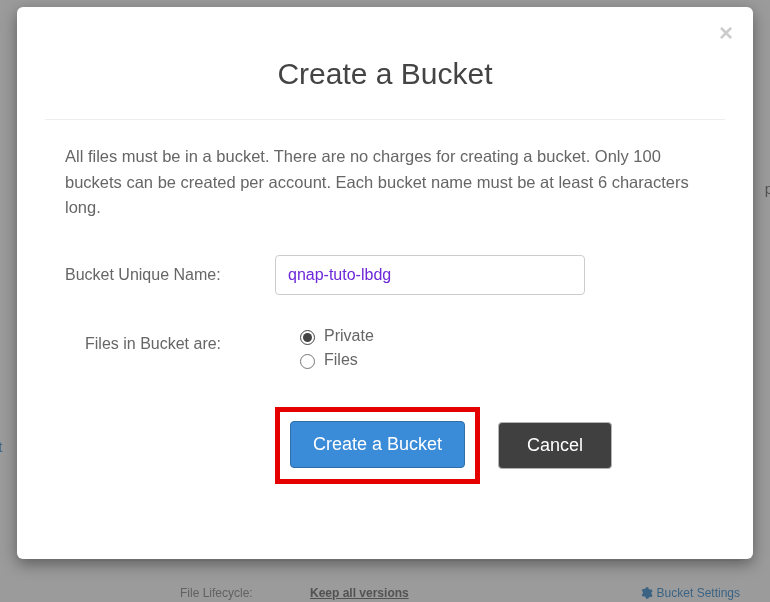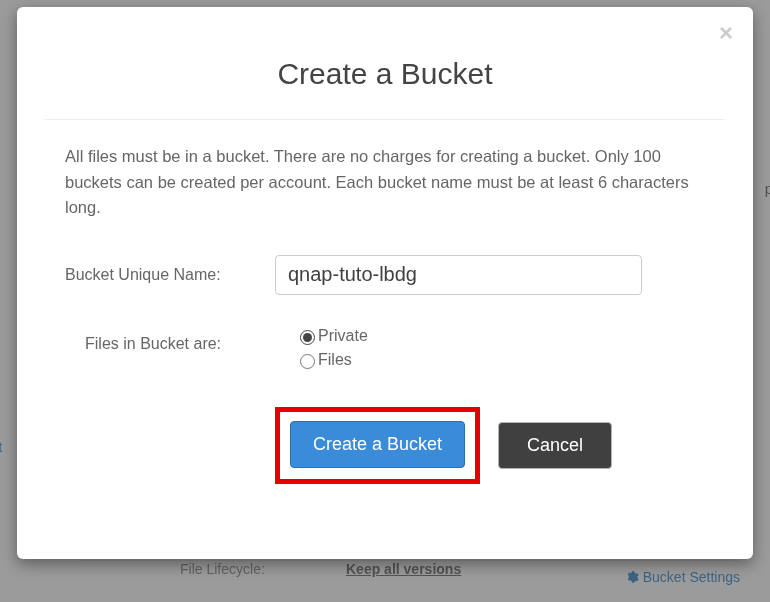--- a/index.html
+++ b/index.html
@@ -15,25 +15,24 @@
     position: absolute;
     inset: 0;
     background: #f5f5f5;
   }
   .bg-row {
     position: absolute;
     left: 80px; right: 30px;
     top: 560px;
     height: 40px;
     border-top: 1px solid #e5e5e5;
-    font-size: 14px;
+    font-size: 12px;
     color: #777;
     display: flex;
-    align-items: flex-start;
-    gap: 36px;
+    align-items: flex-end;
   }
   .bg-row .lbl { width: 230px; padding-left: 100px; }
   .bg-row .val { font-weight: 600; color: #555; text-decoration: underline; }
   .bg-row .settings {
     margin-left: auto;
     color: #1f7ac2;
     display: flex; align-items: center; gap: 4px; margin-top: 8px;
   }
   .bg-left {
     position: absolute;
@@ -98,33 +97,34 @@
   .form-row.align-top { align-items: flex-start; margin-left: 40px; }
   .form-label {
     width: 210px;
     font-size: 16px;
     color: #666;
   }
   .form-control {
     flex: 1;
   }
   .text-input {
-    width: 367px;
+    width: 310px;
     height: 40px;
     padding: 6px 12px;
-    font-size: 20px;
-    color: #404040;
+    font-size: 16px;
+    color: #6d28d9;
     border: 1px solid #ccc;
     border-radius: 4px;
     outline: none;
     font-family: inherit;
   }
   .radio-line {
     display: flex;
     align-items: center;
+    gap: 6px;
     font-size: 16px;
     color: #666;
     margin-bottom: 6px;
   }
   .radio-line input[type=radio] {
     width: 15px; height: 15px;
     accent-color: #444;
   }
   .btn-row {
     margin: 0 20px;

